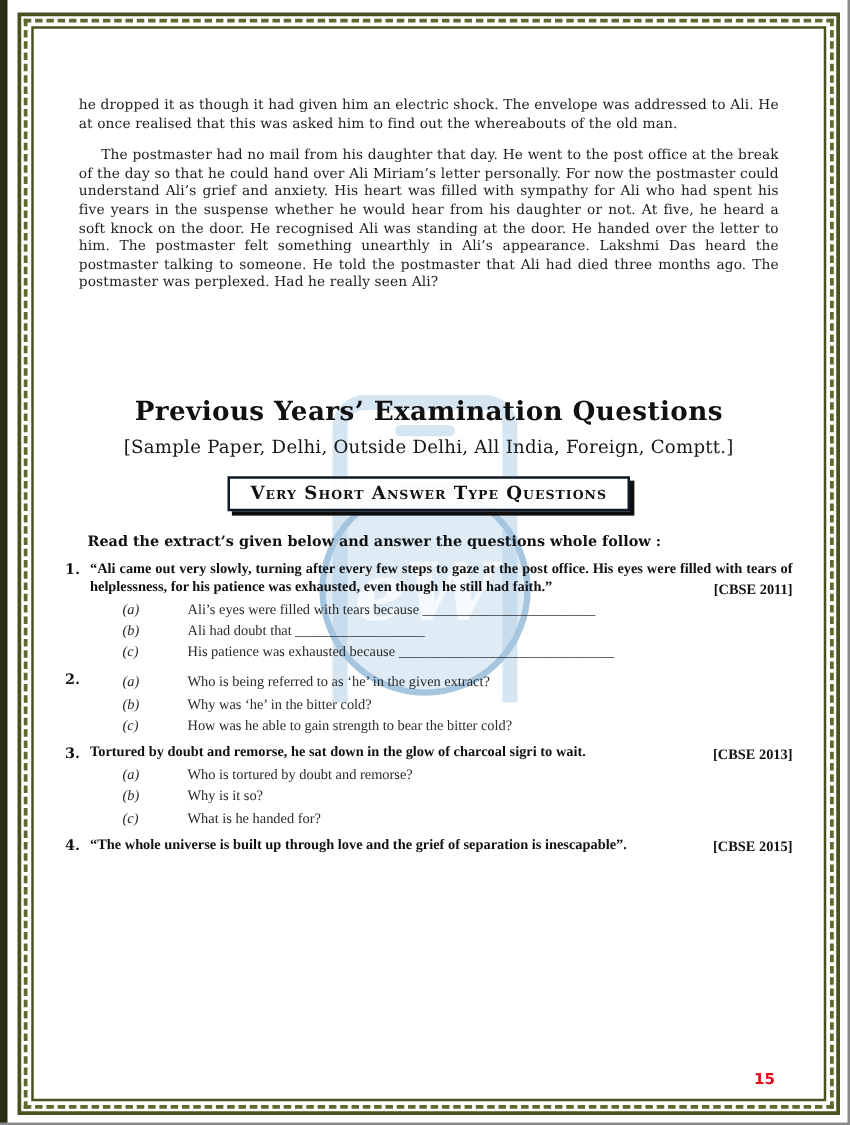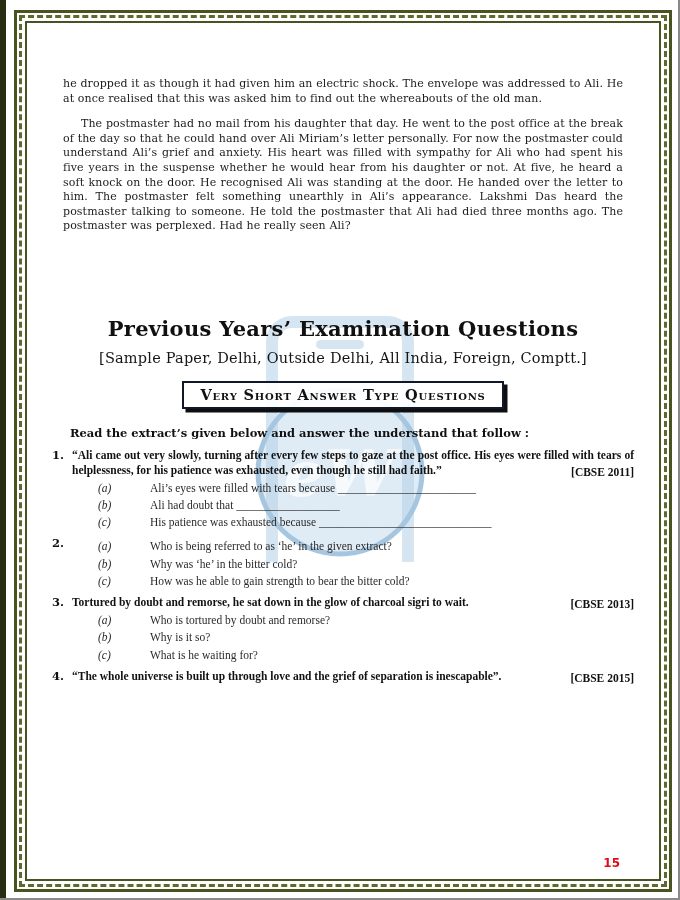--- a/index.html
+++ b/index.html
@@ -79,21 +79,21 @@
   <p class="body-par">he dropped it as though it had given him an electric shock. The envelope was addressed to Ali. He at once realised that this was asked him to find out the whereabouts of the old man.</p>
   <p class="body-par indent">The postmaster had no mail from his daughter that day. He went to the post office at the break of the day so that he could hand over Ali Miriam’s letter personally. For now the postmaster could understand Ali’s grief and anxiety. His heart was filled with sympathy for Ali who had spent his five years in the suspense whether he would hear from his daughter or not. At five, he heard a soft knock on the door. He recognised Ali was standing at the door. He handed over the letter to him. The postmaster felt something unearthly in Ali’s appearance. Lakshmi Das heard the postmaster talking to someone. He told the postmaster that Ali had died three months ago. The postmaster was perplexed. Had he really seen Ali?</p>
 
   <h1 class="section-title">Previous Years’ Examination Questions</h1>
   <div class="section-subtitle">[Sample Paper, Delhi, Outside Delhi, All India, Foreign, Comptt.]</div>
 
   <div class="type-box-wrap">
     <div class="type-box">Very Short Answer Type Questions</div>
   </div>
 
-  <p class="instruction">Read the extract’s given below and answer the understand that follow :</p>
+  <p class="instruction">Read the extract’s given below and answer the questions whole follow :</p>
 
   <div class="question">
     <span class="qnum">1.</span>
     <div class="qbody">
       <div class="qhead">
         <span class="qtext">“Ali came out very slowly, turning after every few steps to gaze at the post office. His eyes were filled with tears of helplessness, for his patience was exhausted, even though he still had faith.”</span>
         <span class="qtag">[CBSE 2011]</span>
       </div>
       <div class="subq">
         <span class="sublabel">(a)</span>
@@ -138,21 +138,21 @@
       <div class="subq">
         <span class="sublabel">(a)</span>
         <span class="subtext">Who is tortured by doubt and remorse?</span>
       </div>
       <div class="subq">
         <span class="sublabel">(b)</span>
         <span class="subtext">Why is it so?</span>
       </div>
       <div class="subq">
         <span class="sublabel">(c)</span>
-        <span class="subtext">What is he waiting for?</span>
+        <span class="subtext">What is he handed for?</span>
       </div>
     </div>
   </div>
 
   <div class="question">
     <span class="qnum">4.</span>
     <div class="qbody">
       <div class="qhead">
         <span class="qtext">“The whole universe is built up through love and the grief of separation is inescapable”.</span>
         <span class="qtag">[CBSE 2015]</span>

